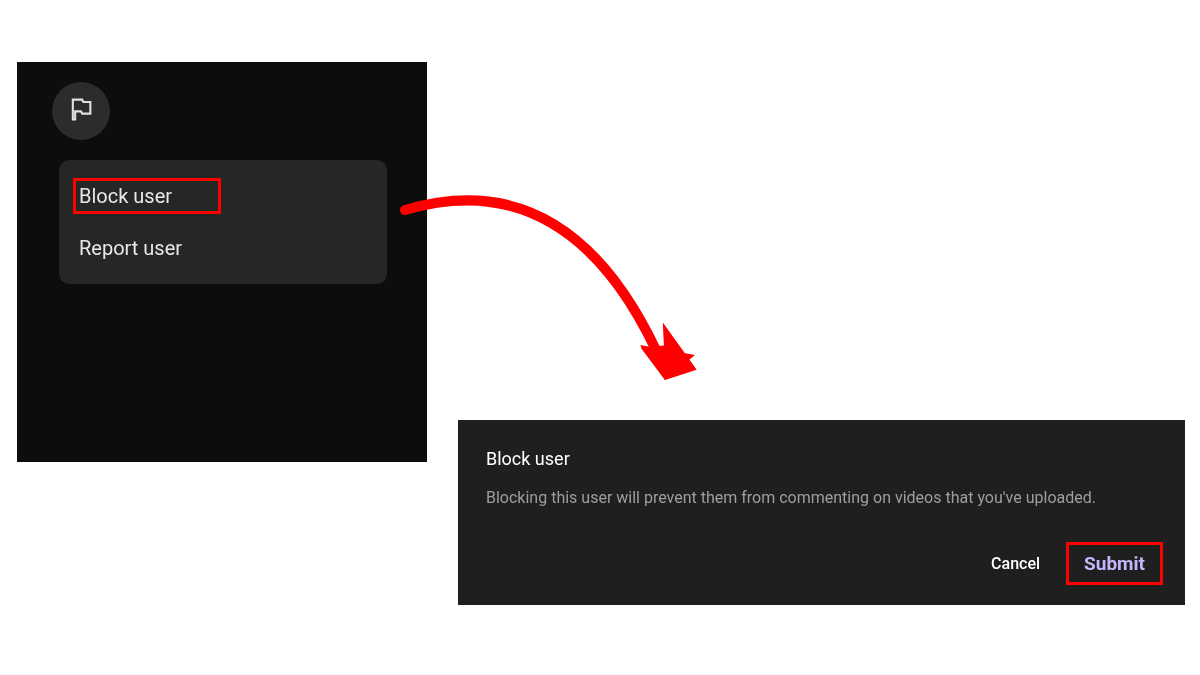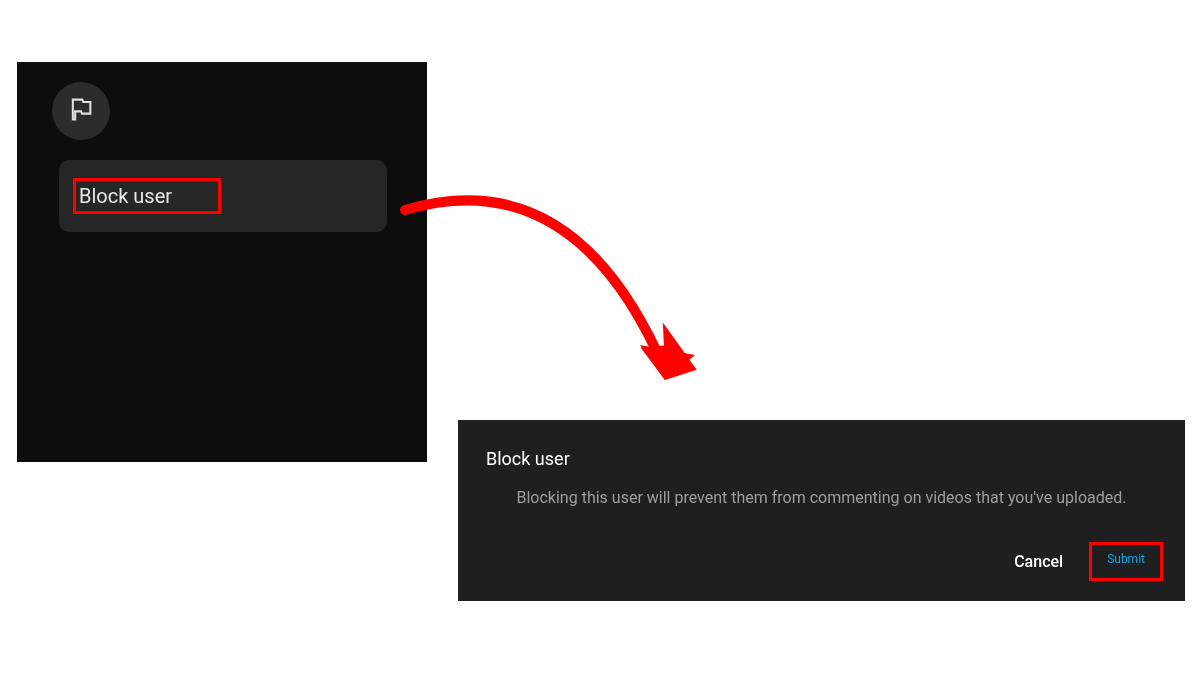--- a/index.html
+++ b/index.html
@@ -92,41 +92,41 @@
       font-weight: 400;
       margin-bottom: 18px;
     }
     
     .dialog-message {
       color: #9e9e9e;
       font-size: 16px;
       font-weight: 400;
       margin-bottom: 35px;
       line-height: 1.4;
-      text-align: center;
     }
     
     .dialog-actions {
       display: flex;
       justify-content: flex-end;
+      align-items: center;
       gap: 20px;
     }
     
     .btn-cancel {
       color: #ffffff;
       font-size: 16px;
       font-weight: 500;
       cursor: pointer;
       padding: 8px 12px;
     }
     
     .btn-submit {
-      color: #0ea5e9;
-      font-size: 12px;
-      font-weight: 400;
+      color: #c4b5fd;
+      font-size: 19px;
+      font-weight: 700;
       cursor: pointer;
       padding: 8px 12px;
       position: relative;
     }
     
     .red-box-2 {
       position: absolute;
       left: -6px;
       top: -2px;
       right: -6px;
@@ -154,20 +154,23 @@
       <svg class="flag-icon-svg" viewBox="0 0 24 24">
         <path d="M14 6l-1-2H5v17h2v-7h5l1 2h7V6h-6z" fill="none" stroke="#e0e0e0" stroke-width="1.8"></path>
       </svg>
     </span>
   </div>
   <div class="dropdown-menu">
     <div class="menu-item menu-item-highlighted">
       <span>Block user</span>
       <div class="red-box-1"></div>
     </div>
+    <div class="menu-item">
+      <span>Report user</span>
+    </div>
   </div>
 </div>
 
 <div class="arrow-container">
   <svg width="320" height="260" viewBox="0 0 320 260">
     <path d="M 10 30 Q 180 -20 270 190" fill="none" stroke="#ff0000" stroke-width="10" stroke-linecap="round"></path>
     <path d="M 270 200 L 238 175 L 260 167 L 253 145 L 298 182 Z" fill="#ff0000" transform="rotate(15 270 200)"></path>
     <path d="M 270 200 L 245 165 L 300 175 Z" fill="#ff0000"></path>
   </svg>
 </div>

